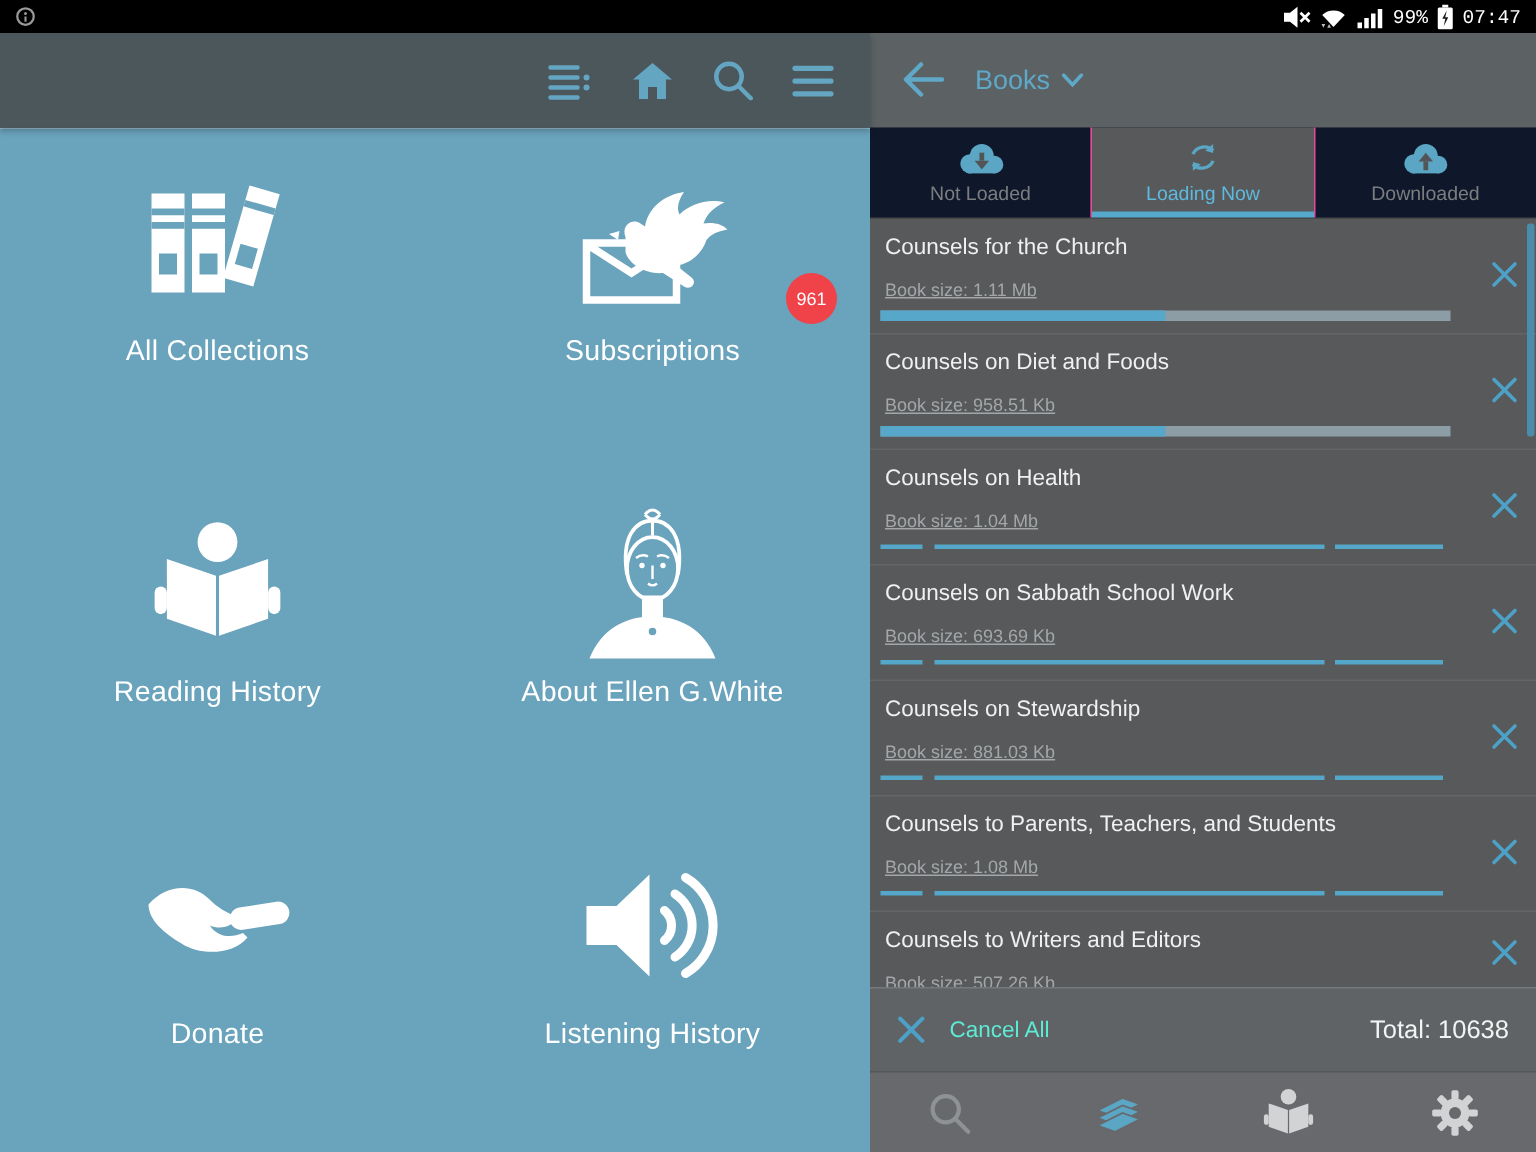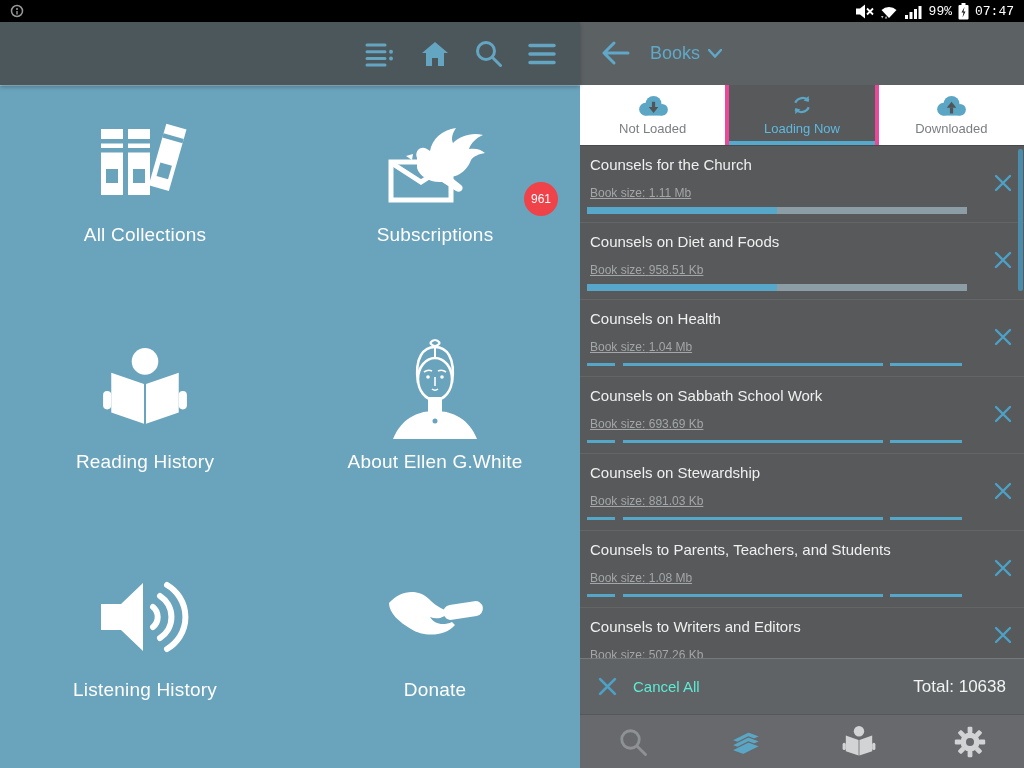--- a/index.html
+++ b/index.html
@@ -24,23 +24,23 @@
   .lp-icon{height:108px;display:flex;align-items:center;justify-content:center;}
   .lp-label{color:#fff;font-size:19px;margin-top:8px;letter-spacing:.2px;}
   .badge{position:absolute;top:96px;right:22px;width:34px;height:34px;border-radius:50%;
     background:#ef4249;color:#fff;font-size:12px;display:flex;align-items:center;justify-content:center;}
   
   .right-panel{width:444px;display:flex;flex-direction:column;background:#58595b;}
   .rp-header{height:63px;background:#5c6164;display:flex;align-items:center;gap:20px;
     padding-left:22px;}
   .rp-title-wrap{display:flex;align-items:center;gap:8px;cursor:pointer;}
   .rp-title{color:#5fa8c7;font-size:18px;}
-  .rp-tabs{height:60px;background:#ffffff;display:flex;border-bottom:1px solid #47494a;}
+  .rp-tabs{height:60px;background:#0f172a;display:flex;border-bottom:1px solid #47494a;}
   .tab{flex:1;display:flex;flex-direction:column;align-items:center;justify-content:center;
-    gap:4px;position:relative;cursor:pointer;border-left:4px solid #ec4899;}
+    gap:4px;position:relative;cursor:pointer;border-left:1px solid #ec4899;}
   .tab:first-child{border-left:none;}
   .tab .tab-label{font-size:13px;color:#7b7e80;}
   .tab.active{background:#57595b;}
   .tab.active .tab-label{color:#5fb9de;}
   .tab.active::after{content:"";position:absolute;left:0;right:0;bottom:0;height:4px;background:#55a9cc;}
   
   .rp-list{height:515px;overflow:hidden;position:relative;background:#57595a;}
   .book-row{height:77px;position:relative;border-bottom:1px solid rgba(255,255,255,.08);
     padding:10px 0 0 10px;box-sizing:border-box;}
   .book-title{color:#eff0f0;font-size:15px;}
@@ -209,38 +209,38 @@
               <path d="M54,40 L54,49 M51,52 q3,2.5 6,0" fill="none" stroke="#fff" stroke-width="1.6"></path>
               <path d="M42,76 q12,9 24,0" fill="none" stroke="#fff" stroke-width="3" stroke-dasharray="3 3"></path>
               <circle cx="54" cy="84" r="3.5" fill="#6aa3bc" stroke="#fff" stroke-width="2"></circle>
             </svg>
           </span>
           <span class="lp-label">About Ellen G.White</span>
         </div>
 
         <div class="lp-item">
           <span class="lp-icon">
+            <svg width="104" height="76" viewBox="0 0 104 76">
+              <rect x="60" y="24" width="40" height="15" rx="7.5" fill="#fff" transform="rotate(-9 80 31)"></rect>
+              <path d="M6,24 C18,10 36,10 46,20 C52,26 58,30 66,32 C62,39 54,41 47,38 C51,45 60,47 69,43 L72,46 C62,58 40,58 28,50 C16,43 6,34 6,24 Z" fill="#fff"></path>
+            </svg>
+          </span>
+          <span class="lp-label">Donate</span>
+        </div>
+
+        <div class="lp-item">
+          <span class="lp-icon">
             <svg width="96" height="86" viewBox="0 0 96 84">
               <path d="M4,29 H24 L46,8 V76 L24,55 H4 Z" fill="#fff"></path>
               <path d="M56,32 A13,13 0 0 1 56,52" fill="none" stroke="#fff" stroke-width="6" stroke-linecap="round"></path>
               <path d="M63,21 A25,25 0 0 1 63,63" fill="none" stroke="#fff" stroke-width="6" stroke-linecap="round"></path>
               <path d="M70,10 A37,37 0 0 1 70,74" fill="none" stroke="#fff" stroke-width="6" stroke-linecap="round"></path>
             </svg>
           </span>
           <span class="lp-label">Listening History</span>
-        </div>
-
-        <div class="lp-item">
-          <span class="lp-icon">
-            <svg width="104" height="76" viewBox="0 0 104 76">
-              <rect x="60" y="24" width="40" height="15" rx="7.5" fill="#fff" transform="rotate(-9 80 31)"></rect>
-              <path d="M6,24 C18,10 36,10 46,20 C52,26 58,30 66,32 C62,39 54,41 47,38 C51,45 60,47 69,43 L72,46 C62,58 40,58 28,50 C16,43 6,34 6,24 Z" fill="#fff"></path>
-            </svg>
-          </span>
-          <span class="lp-label">Donate</span>
         </div>
 
       </div>
     </div>
 
     <div class="right-panel">
 
       <div class="rp-header">
         <span style="display:flex;cursor:pointer;">
           <svg width="28" height="24" viewBox="0 0 28 24">

